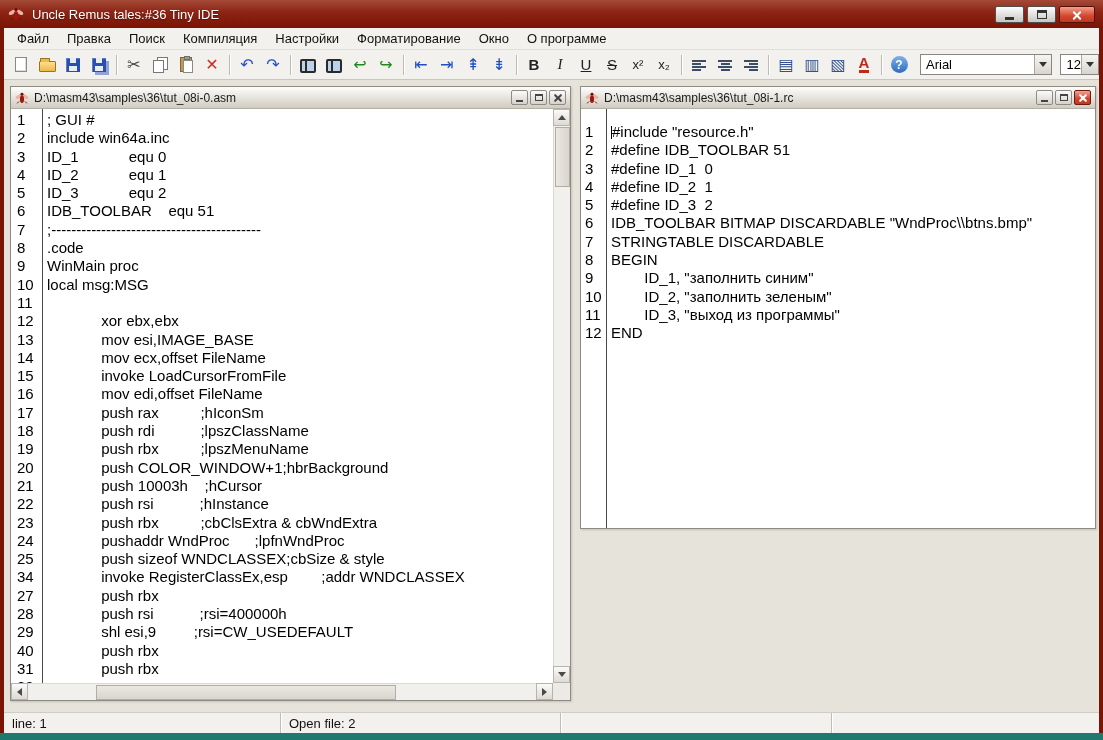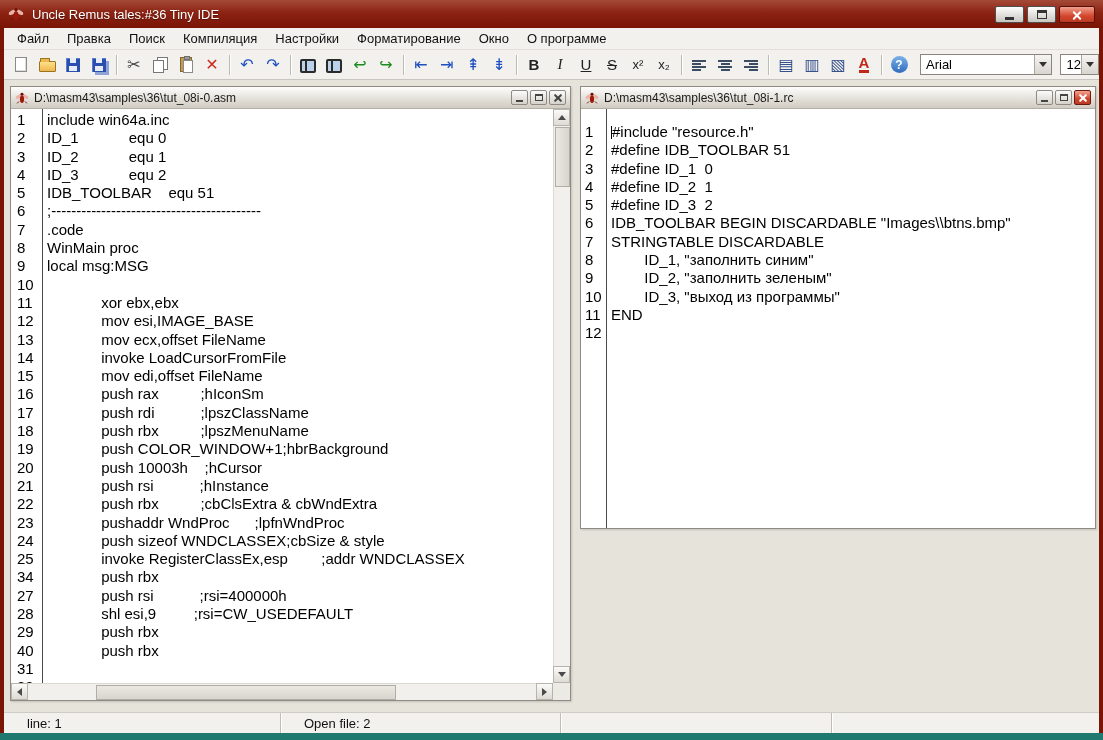--- a/index.html
+++ b/index.html
@@ -125,21 +125,21 @@
   .hsb .left{left:0;top:-1px}.hsb .right{right:0;top:-1px}
   .vthumb{position:absolute;left:1px;top:18px;width:15px;height:60px;
     background:linear-gradient(90deg,#ebe8e2,#d8d5ce);border:1px solid #b0ada6}
   .hthumb{position:absolute;top:1px;left:85px;width:300px;height:15px;
     background:linear-gradient(#ebe8e2,#d8d5ce);border:1px solid #b0ada6}
   .sbcorner{position:absolute;right:0;bottom:0;width:17px;height:17px;background:#eceae5}
 
   
   .statusbar{position:absolute;left:4px;right:4px;bottom:7px;height:21px;background:#f3f1ee;
     border-top:1px solid #cfccc6;display:flex;align-items:center;font-size:13px;color:#111}
-  .spanel{height:100%;display:flex;align-items:center;padding-left:23px;border-right:1px solid #c0bdb7;box-shadow:1px 0 0 #fff;white-space:nowrap}
+  .spanel{height:100%;display:flex;align-items:center;padding-left:8px;border-right:1px solid #c0bdb7;box-shadow:1px 0 0 #fff;white-space:nowrap}
   .spanel:nth-child(1){width:277px}
   .spanel:nth-child(2){width:280px}
   .spanel:nth-child(3){width:271px}
   .spanel:nth-child(4){flex:1;border-right:none;box-shadow:none}
 
   .bug{flex:none}
 </style>
 </head>
 <body>
 
@@ -353,20 +353,21 @@
         <div class="ln">25</div>
         <div class="ln">34</div>
         <div class="ln">27</div>
         <div class="ln">28</div>
         <div class="ln">29</div>
         <div class="ln">40</div>
         <div class="ln">31</div>
         <div class="ln">32</div>
       </div>
     <div class="codecol">
+        <div class="cl">; GUI #</div>
         <div class="cl">include win64a.inc</div>
         <div class="cl">ID_1            equ 0</div>
         <div class="cl">ID_2            equ 1</div>
         <div class="cl">ID_3            equ 2</div>
         <div class="cl">IDB_TOOLBAR    equ 51</div>
         <div class="cl">;------------------------------------------</div>
         <div class="cl">.code</div>
         <div class="cl">WinMain proc</div>
         <div class="cl">local msg:MSG</div>
         <div class="cl"></div>
@@ -449,22 +450,23 @@
         <div class="ln">10</div>
         <div class="ln">11</div>
         <div class="ln">12</div>
       </div>
     <div class="codecol">
         <div class="cl"><span class="caret"></span>#include "resource.h"</div>
         <div class="cl">#define IDB_TOOLBAR 51</div>
         <div class="cl">#define ID_1  0</div>
         <div class="cl">#define ID_2  1</div>
         <div class="cl">#define ID_3  2</div>
-        <div class="cl">IDB_TOOLBAR BEGIN DISCARDABLE "Images\\btns.bmp"</div>
+        <div class="cl">IDB_TOOLBAR BITMAP DISCARDABLE "WndProc\\btns.bmp"</div>
         <div class="cl">STRINGTABLE DISCARDABLE</div>
+        <div class="cl">BEGIN</div>
         <div class="cl">        ID_1, "заполнить синим"</div>
         <div class="cl">        ID_2, "заполнить зеленым"</div>
         <div class="cl">        ID_3, "выход из программы"</div>
         <div class="cl">END</div>
       </div>
   </div>
 </div>
 
 <div class="statusbar">
     <div class="spanel">line: 1</div>

